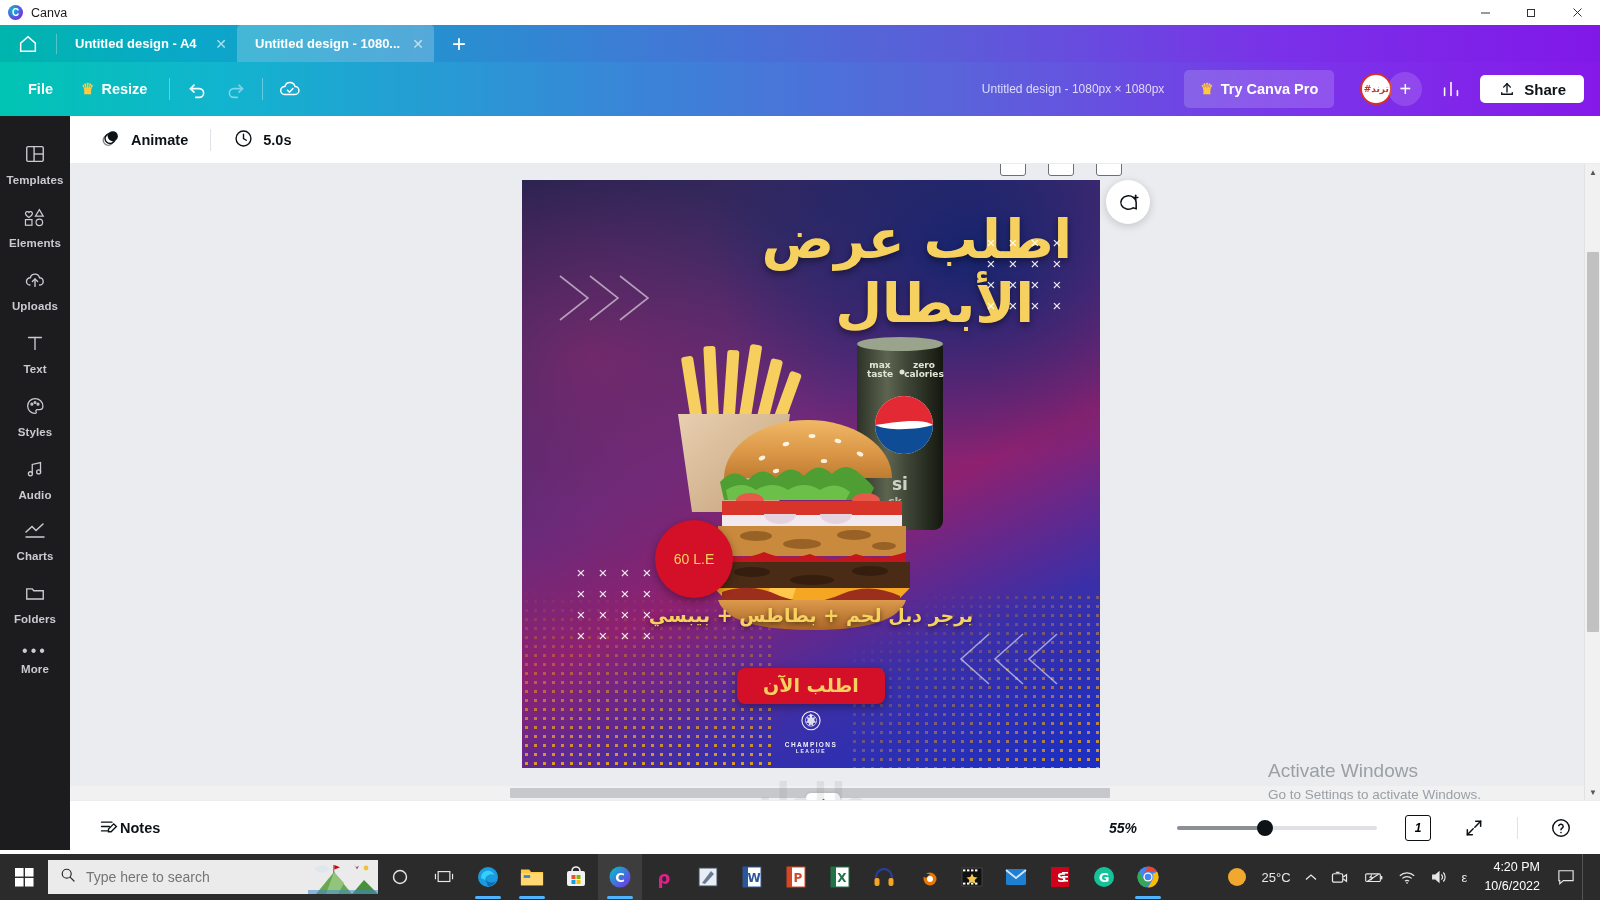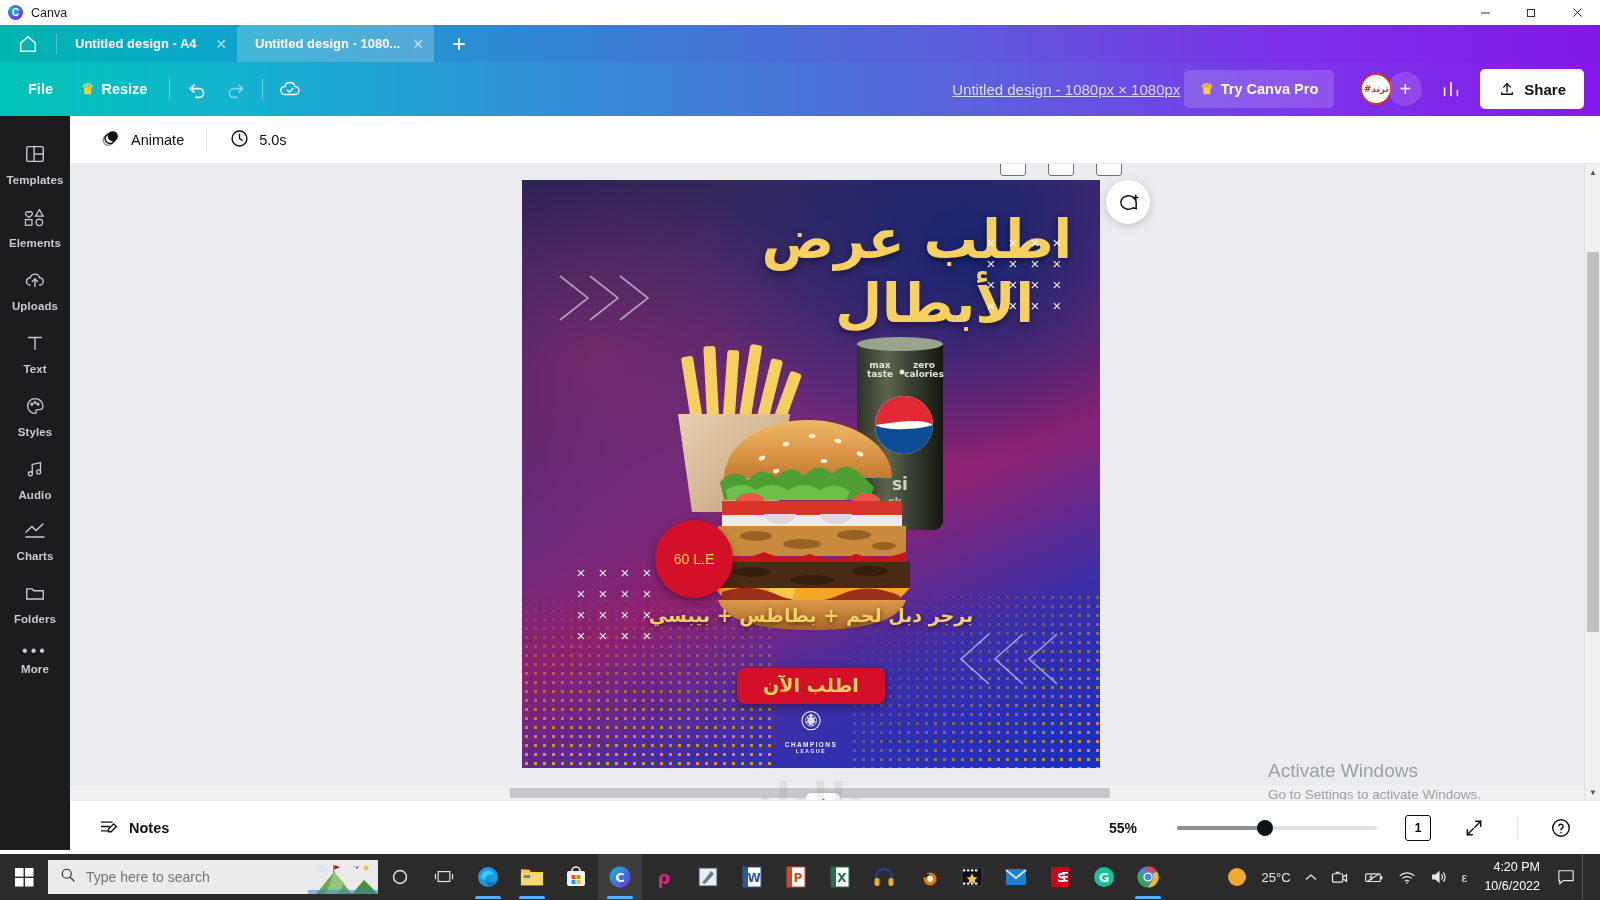--- a/index.html
+++ b/index.html
@@ -65,42 +65,42 @@
     padding: 0 14px; border-radius: 4px; font-size: 14.5px; font-weight: bold;
     cursor: pointer; white-space: nowrap;
   }
   .tb-divider { width: 1px; height: 22px; background: rgba(255,255,255,.35); margin: 0 8px; }
   .tb-icon-btn {
     width: 38px; height: 36px; display: flex; align-items: center;
     justify-content: center; border-radius: 4px; cursor: pointer;
   }
   .tb-icon-btn.disabled { opacity: .45; cursor: default; }
   .doc-title {
-    margin-left: auto; font-size: 15px; color: rgba(255,255,255,.78);
-    padding-right: 4px; white-space: nowrap; text-decoration: underline;
+    margin-left: auto; font-size: 12px; color: rgba(255,255,255,.78);
+    padding-right: 20px; white-space: nowrap;
   }
   .pro-btn {
     display: flex; align-items: center; gap: 7px; height: 38px;
     padding: 0 16px; border-radius: 5px; background: rgba(255,255,255,.16);
     font-size: 14.5px; font-weight: bold; cursor: pointer; white-space: nowrap;
   }
   .avatar-group { display: flex; align-items: center; margin-left: 26px; }
   .avatar {
     width: 32px; height: 32px; border-radius: 50%; background: #fff;
     border: 2px solid #d93025; display: flex; align-items: center;
     justify-content: center; font-size: 9px; color: #c0392b; font-weight: bold;
     cursor: pointer; overflow: hidden;
   }
   .add-member {
     width: 34px; height: 34px; border-radius: 50%; background: rgba(255,255,255,.14);
     display: flex; align-items: center; justify-content: center; color: #fff;
     font-size: 20px; font-weight: 300; margin-left: -4px; cursor: pointer;
   }
   .share-btn {
-    display: flex; align-items: center; gap: 8px; height: 40px;
+    display: flex; align-items: center; gap: 8px; height: 28px;
     padding: 0 18px; background: #fff; color: #0d1216; border-radius: 5px;
     font-size: 15px; font-weight: bold; margin: 0 16px 0 10px; cursor: pointer;
   }
 
   
   .rail {
     position: absolute; top: 116px; left: 0; width: 70px; height: 734px;
     background: #1c1c1e; display: flex; flex-direction: column;
     align-items: center; padding-top: 16px;
   }
@@ -111,21 +111,21 @@
   .rail-label { font-size: 11.5px; font-weight: bold; letter-spacing: .1px; }
 
   
   .editbar {
     position: absolute; top: 116px; left: 70px; width: 1530px; height: 48px;
     background: #fff; display: flex; align-items: center; padding-left: 18px;
     border-bottom: 1px solid #ebecf0;
   }
   .edit-item {
     display: flex; align-items: center; gap: 9px; padding: 6px 12px;
-    border-radius: 4px; font-size: 14.5px; font-weight: normal; color: #0d1216;
+    border-radius: 4px; font-size: 14.5px; font-weight: bold; color: #0d1216;
     cursor: pointer;
   }
   .edit-div { width: 1px; height: 22px; background: #dfe1e6; margin: 0 10px; }
 
   
   .canvaswrap {
     position: absolute; top: 164px; left: 70px; width: 1530px; height: 636px;
     background: #eaecef; overflow: hidden;
   }
   .float-tools {
@@ -251,23 +251,23 @@
     align-items: center; justify-content: center; font-size: 10px; color: #555;
     cursor: pointer; box-shadow: 0 -1px 3px rgba(0,0,0,.08);
   }
 
   
   .bottombar {
     position: absolute; left: 70px; bottom: 46px; width: 1530px; height: 54px;
     background: #fff; display: flex; align-items: center; padding: 0 18px;
     border-top: 1px solid #ebecf0;
   }
-  .notes { display: flex; align-items: center; gap: 10px; font-size: 14.5px;
+  .notes { display: flex; align-items: center; gap: 1px; font-size: 14.5px;
     font-weight: bold; color: #0d1216; cursor: pointer; padding: 6px 10px; border-radius: 4px; }
-  .zoomgrp { margin-left: auto; display: flex; align-items: center; gap: 28px; }
+  .zoomgrp { margin-left: auto; display: flex; align-items: center; gap: 28px; font-style: italic; }
   .zoompct { font-size: 14px; font-weight: bold; color: #0d1216; min-width: 40px; }
   .slider { position: relative; width: 200px; height: 4px; background: #dfe1e6; border-radius: 2px; }
   .slider .fill { position: absolute; left: 0; top: 0; height: 4px; width: 86px; background: #8b8f96; border-radius: 2px; }
   .slider .knob { position: absolute; left: 80px; top: -6px; width: 16px; height: 16px;
     border-radius: 50%; background: #0d1216; cursor: pointer; }
   .pagebtn {
     width: 26px; height: 26px; border: 1.8px solid #0d1216; border-radius: 3px;
     display: flex; align-items: center; justify-content: center;
     font-size: 12px; font-weight: bold; position: relative; cursor: pointer;
   }

